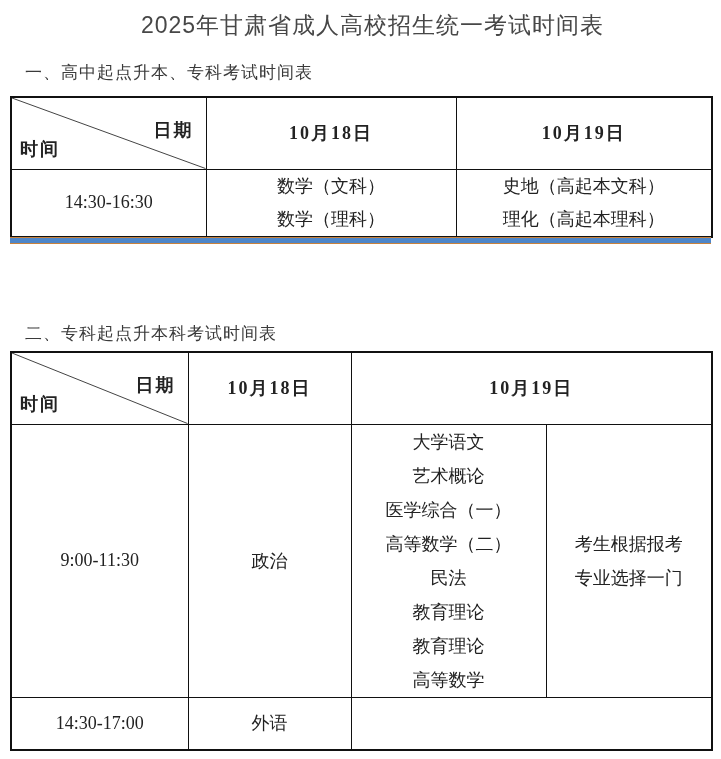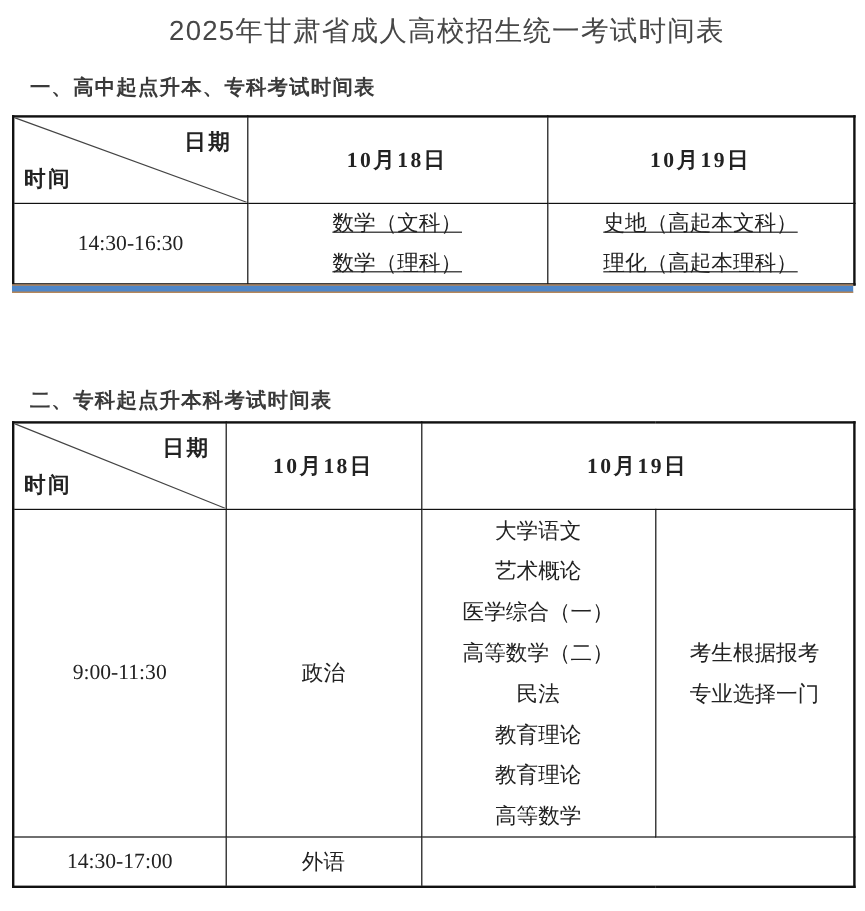--- a/index.html
+++ b/index.html
@@ -24,21 +24,21 @@
     font-weight: normal;
     font-size: 23px;
     color: #474747;
     letter-spacing: 1px;
     padding-left: 12px;
   }
   .section-heading {
     position: absolute;
     left: 25px;
     font-family: "Liberation Sans", "DejaVu Sans", sans-serif;
-    font-weight: bold;
+    font-weight: normal;
     font-size: 17px;
     color: #3a3a3a;
     letter-spacing: 1px;
   }
   #heading1 { top: 61px; }
   #heading2 { top: 322px; }
 
   table.sched {
     position: absolute;
     left: 10px;
@@ -69,31 +69,31 @@
     position: relative;
   }
   .diag {
     position: absolute;
     top: 0; left: 0;
     width: 100%; height: 100%;
     display: block;
   }
   .corner-tr {
     position: absolute;
-    top: 8px; right: 12px;
+    top: 20px; right: 12px;
     font-weight: bold;
     letter-spacing: 2px;
   }
   .corner-bl {
     position: absolute;
     bottom: 8px; left: 8px;
     font-weight: bold;
     letter-spacing: 2px;
   }
-  .line2 div { line-height: 33px; text-decoration: underline; }
+  .line2 div { line-height: 33px; }
   .subjects div { line-height: 34px; }
   .note div { line-height: 34px; }
   .time-cell { font-size: 18px; }
 
   .page-divider {
     position: absolute;
     top: 237px;
     left: 10px;
     width: 701px;
     height: 5px;
@@ -176,19 +176,19 @@
       <div>民法</div>
       <div>教育理论</div>
       <div>教育理论</div>
       <div>高等数学</div>
     </td>
     <td class="note">
       <div>考生根据报考</div>
       <div>专业选择一门</div>
     </td>
   </tr>
-  <tr style="height:42px">
+  <tr style="height:53px">
     <td class="time-cell">14:30-17:00</td>
     <td>外语</td>
     <td colspan="2"></td>
   </tr>
 </tbody>
   </table>
 
 </body></html>

